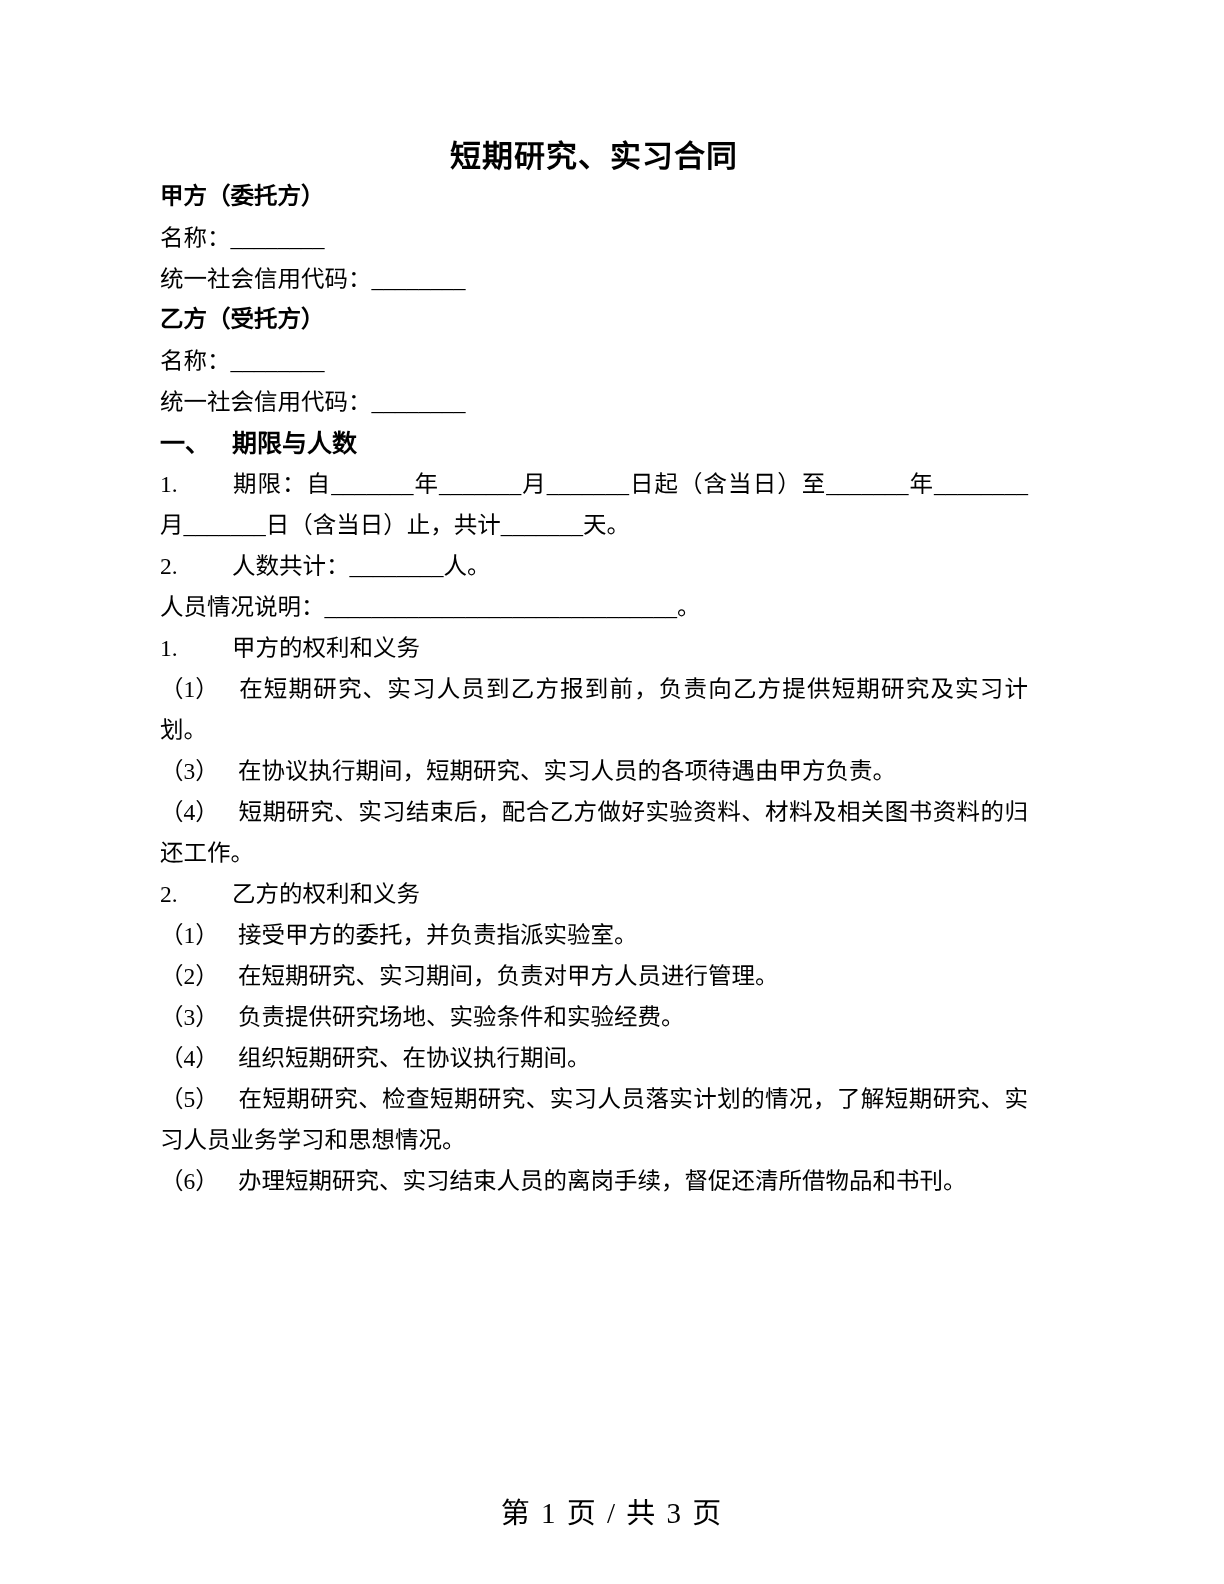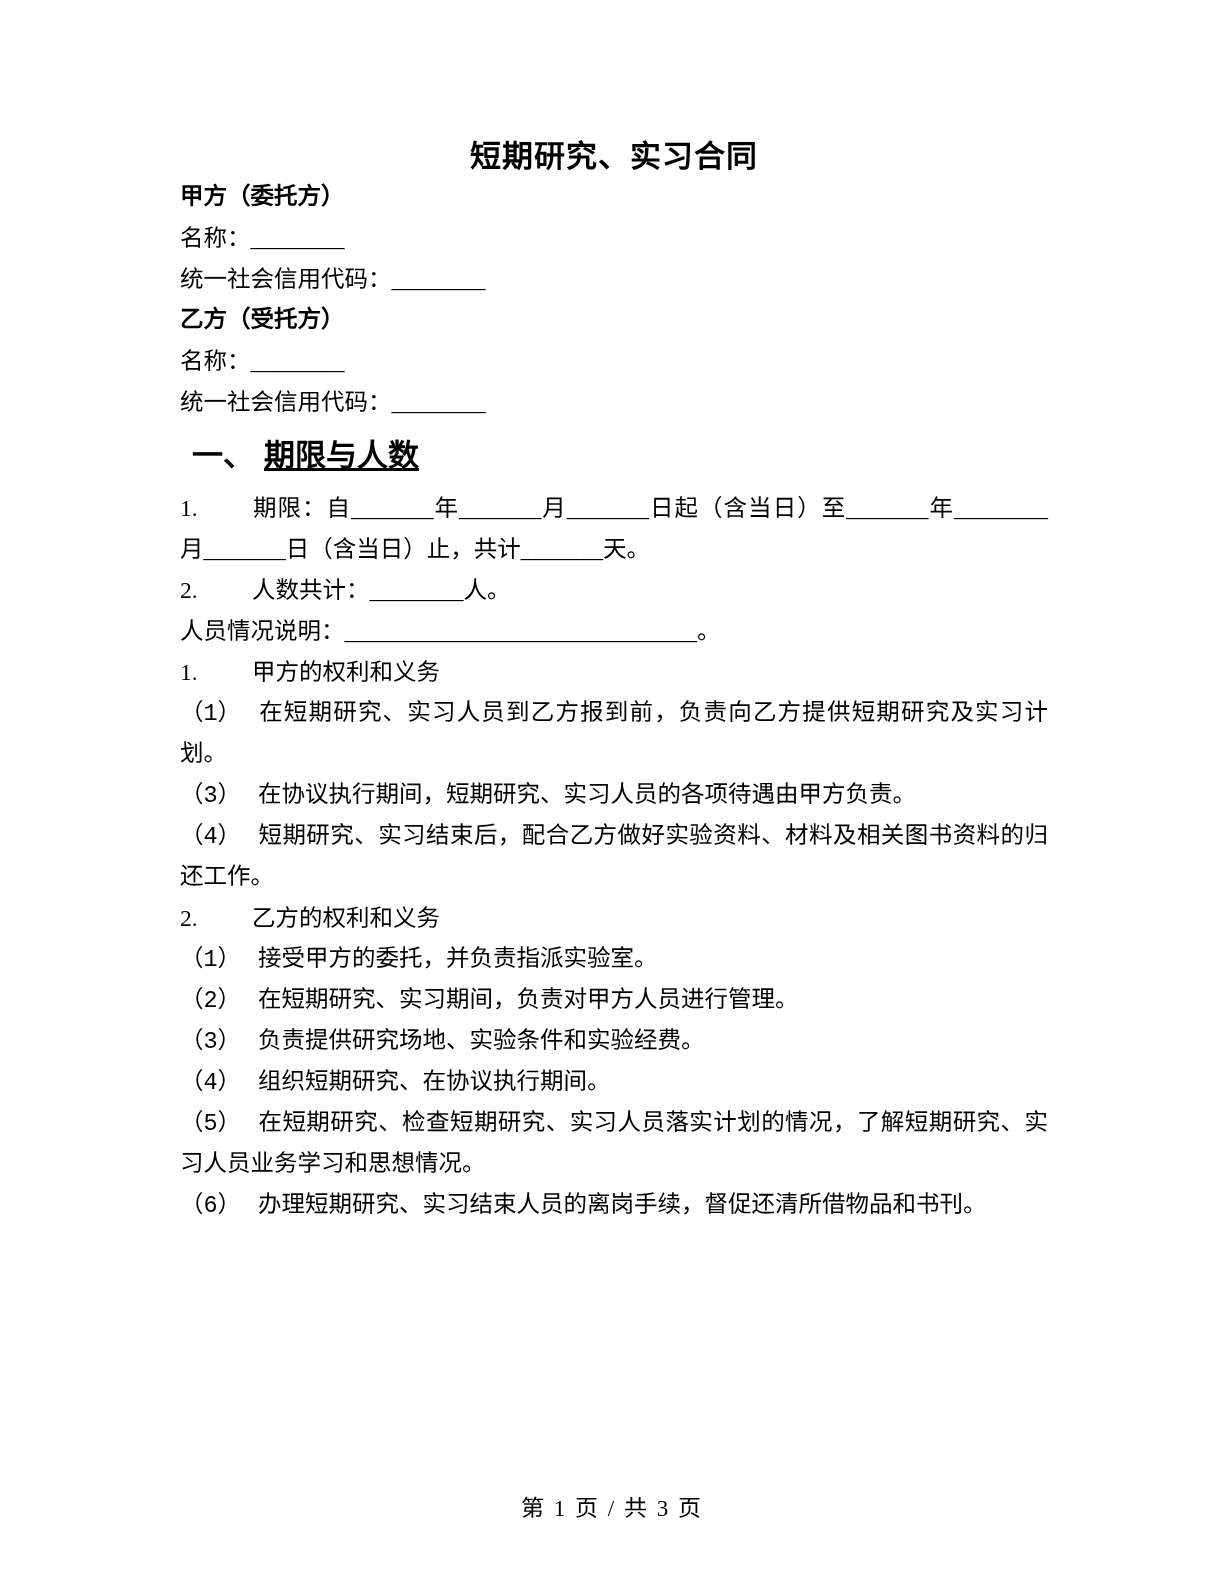--- a/index.html
+++ b/index.html
@@ -16,21 +16,21 @@
     margin: 0 auto;
     background: #ffffff;
     box-sizing: border-box;
     font-family: "Liberation Serif", "DejaVu Serif", serif;
     color: #000000;
     overflow: hidden;
   }
 
   .content {
     position: absolute;
-    left: 180px;
+    left: 160px;
     top: 0;
     width: 868px;
   }
 
   .doc-title {
     text-align: center;
     font-family: "Liberation Sans", "DejaVu Sans", sans-serif;
     font-weight: bold;
     font-size: 31px;
     letter-spacing: 1px;
@@ -53,24 +53,23 @@
     font-family: Liberation Mono, monospace;
     font-weight: bold;
     font-size: 23.5px;
     line-height: 41px;
     margin: 0;
   }
 
   .section-heading {
     font-family: "Liberation Sans", "DejaVu Sans", sans-serif;
     font-weight: bold;
-    font-size: 31px;
+    font-size: 25px;
     line-height: 41px;
-    margin: 12px;
-    text-decoration: underline;
+    margin: 0;
   }
 
   .section-heading .sec-num {
     display: inline-block;
     min-width: 72px;
   }
 
   .numbered {
     font-size: 23.5px;
     line-height: 41px;
@@ -81,39 +80,38 @@
   }
 
   .numbered .lvl1-num {
     display: inline-block;
     min-width: 72px;
   }
 
   .lvl2 {
     text-indent: 0;
     padding-left: 0;
-    font-family: Liberation Mono, monospace;
   }
 
   .lvl2 > .lbl {
     display: inline-block;
     width: 78px;
   }
 
   .blank {
     white-space: pre;
   }
 
   .footer {
     position: absolute;
     left: 0;
     right: 0;
     top: 1489px;
     text-align: center;
-    font-size: 23px;
+    font-size: 29px;
     font-family: "Liberation Serif", "DejaVu Serif", serif;
     letter-spacing: 2px;
   }
 </style>
 </head>
 <body>
 
 <div class="page">
 
   <div class="content">

